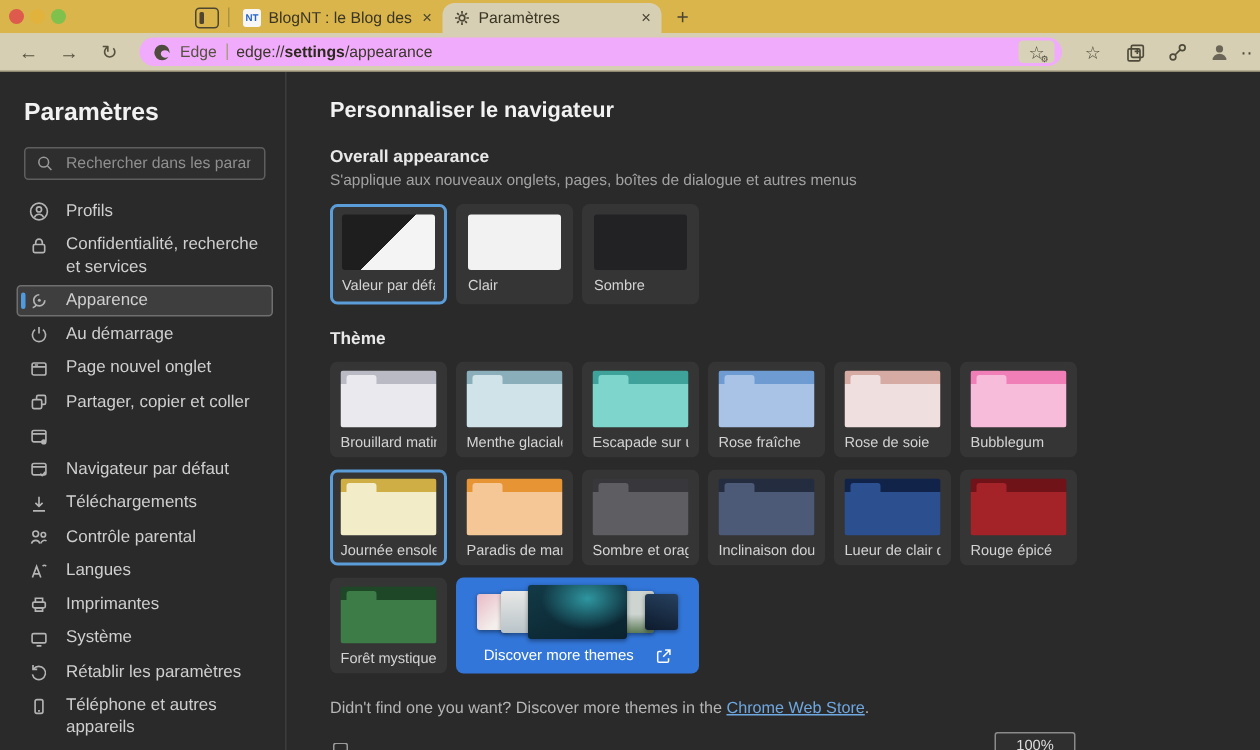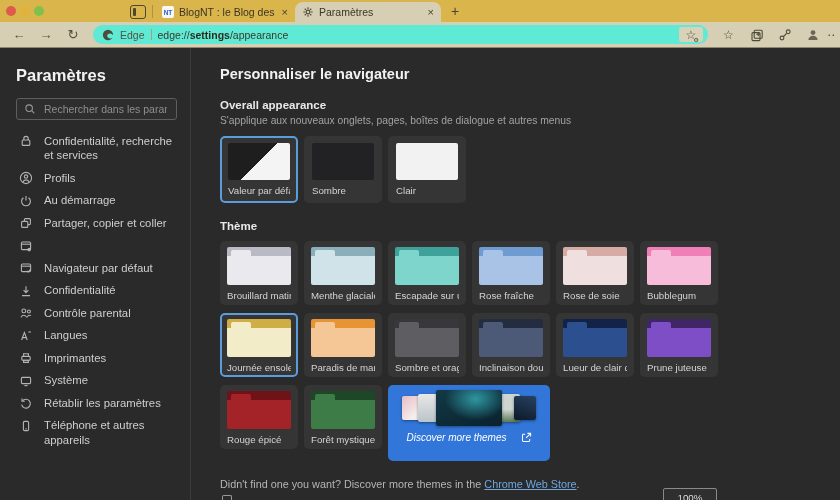--- a/index.html
+++ b/index.html
@@ -63,21 +63,21 @@
   .opt-thumb.dark  { background:#222224; }
   .opt-label, .tlabel { font-size:9.7px; color:#d4d4d4; margin-top:5px; white-space:nowrap; overflow:hidden; }
   .theme-grid { display:grid; grid-template-columns:repeat(6,78px); gap:8px 6px; margin-top:9px; }
   .tcard { height:64px; background:#353535; border:2px solid transparent; border-radius:5px; padding:4px 5px 0; overflow:hidden; }
   .tcard.selected { border-color:#5b9dd9; }
   .tthumb { width:64px; height:38px; border-radius:2px; overflow:hidden; position:relative; }
   .tstrip { height:9px; position:relative; }
   .tnotch { position:absolute; left:4px; top:2.5px; bottom:0; width:20px; border-radius:2px 2px 0 0; }
   .tbody { position:absolute; top:9px; left:0; right:0; bottom:0; }
   .tthumb.flat { display:flex; align-items:center; justify-content:center; }
-  .discover-card { grid-column:span 2; height:76px; border-radius:5px; padding:4px 6px 0; position:relative; overflow:hidden;font-style:italic; }
+  .discover-card { grid-column:span 2; height:64px; border-radius:5px; padding:4px 6px 0; position:relative; overflow:hidden; }
   .fan { display:flex; align-items:center; justify-content:center; height:36px; margin-top:1px; }
   .fan > div { border-radius:2px; box-shadow:0 1px 3px rgba(0,0,0,.4); }
   .fan .f1 { width:22px; height:24px; background:linear-gradient(135deg,#e9bac6,#f4efec 70%); }
   .fan .f2 { width:26px; height:28px; margin-left:-6px; background:linear-gradient(180deg,#e8e8e6,#b9c4c9); }
   .fan .fc { width:66px; height:36px; margin-left:-8px; z-index:2; background:radial-gradient(ellipse at 60% 25%, #2e96a0 0%, rgba(0,0,0,0) 55%), linear-gradient(160deg,#123a46,#0a222e); }
   .fan .f3 { width:26px; height:28px; margin-left:-8px; background:linear-gradient(180deg,#ced5d1 55%,#5c7a55); }
   .fan .f4 { width:22px; height:24px; margin-left:-6px; background:linear-gradient(200deg,#27415f,#0d1a2c); }
   .discover-row { display:flex; align-items:center; justify-content:center; gap:14px; margin-top:6px; }
   .discover-label { font-size:10px; color:#ffffff; }
   .footer-line { font-size:10.8px; color:#b5b5b5; margin-top:17px; }
@@ -109,21 +109,21 @@
     <span class="tab-title">Paramètres</span>
     <span class="tab-close">×</span>
   </div>
   <span class="newtab-btn">+</span>
 </div>
 
 <div class="toolbar" style="background: rgb(214, 207, 180);">
   <span class="nav-btn">←</span>
   <span class="nav-btn">→</span>
   <span class="nav-btn">↻</span>
-  <div class="url-pill" style="background: #5eead4;">
+  <div class="url-pill" style="background: #f0abfc;">
     <svg class="ic" width="12" height="12" viewBox="0 0 14 14">
       <path d="M13 7A6 6 0 1 0 7 13c2.4 0 4.3-1.2 5.1-2.7-1.1.7-2.4.9-3.6.5C6.8 10.3 5.9 9 6.1 7.6c.2-1.4 1.5-2.3 3.2-2.3 1.8 0 3 1 3.5 2z" fill="#4e4a3e"></path>
     </svg>
     <span class="site-label">Edge</span>
     <span class="pill-sep"></span>
     <span class="url-text"><span>edge://</span><b>settings</b><span>/appearance</span></span>
     <span class="pill-fav">
       <span class="star-glyph">☆</span>
       <span class="mini-gear">⚙</span>
     </span>
@@ -162,44 +162,59 @@
       <svg class="ic" width="12" height="12" viewBox="0 0 14 14" fill="none" stroke="#9a9a9a" stroke-width="1.2">
         <circle cx="6" cy="6" r="3.8"></circle>
           <path d="M9 9l3 3"></path>
       </svg>
       <input placeholder="Rechercher dans les paramètres" style="">
     </div>
     <div class="nav">
 
       <div class="nav-item">
         <svg class="sbic" width="14" height="14" viewBox="0 0 14 14" fill="none" stroke="currentColor" stroke-width="1.1">
-          <rect x="3.2" y="6" width="7.6" height="5.4" rx="1"></rect>
-            <path d="M4.8 6V4.6a2.2 2.2 0 0 1 4.4 0V6"></path>
-        </svg>
-        <span class="lbl">Confidentialité, recherche et services</span>
-      </div>
-
-      <div class="nav-item">
-        <svg class="sbic" width="14" height="14" viewBox="0 0 14 14" fill="none" stroke="currentColor" stroke-width="1.1">
           <circle cx="7" cy="7" r="5.6"></circle>
             <circle cx="7" cy="5.6" r="1.7"></circle>
             <path d="M3.9 11a3.3 3.3 0 0 1 6.2 0"></path>
         </svg>
         <span class="lbl">Profils</span>
       </div>
 
+      <div class="nav-item">
+        <svg class="sbic" width="14" height="14" viewBox="0 0 14 14" fill="none" stroke="currentColor" stroke-width="1.1">
+          <rect x="3.2" y="6" width="7.6" height="5.4" rx="1"></rect>
+            <path d="M4.8 6V4.6a2.2 2.2 0 0 1 4.4 0V6"></path>
+        </svg>
+        <span class="lbl">Confidentialité, recherche et services</span>
+      </div>
+
+      <div class="nav-item selected">
+        <svg class="sbic" width="14" height="14" viewBox="0 0 14 14" fill="none" stroke="currentColor" stroke-width="1.1">
+          <path d="M10.9 6.2a3.7 3.7 0 1 1-3.7-3.7"></path>
+            <path d="M2.8 11.2c1-.3 1.9-1 2.6-2"></path>
+            <circle cx="7.2" cy="6.2" r="1" fill="currentColor" stroke="none"></circle>
+        </svg>
+        <span class="lbl">Apparence</span>
+      </div>
 
       <div class="nav-item">
         <svg class="sbic" width="14" height="14" viewBox="0 0 14 14" fill="none" stroke="currentColor" stroke-width="1.1">
           <path d="M7 2v4.4"></path>
             <path d="M4.4 3.8a4.4 4.4 0 1 0 5.2 0"></path>
         </svg>
         <span class="lbl">Au démarrage</span>
       </div>
 
+      <div class="nav-item">
+        <svg class="sbic" width="14" height="14" viewBox="0 0 14 14" fill="none" stroke="currentColor" stroke-width="1.1">
+          <rect x="2.4" y="3" width="9.2" height="8" rx="1.2"></rect>
+            <path d="M2.4 5.6h9.2M4.2 4.3h2.2"></path>
+        </svg>
+        <span class="lbl">Page nouvel onglet</span>
+      </div>
 
       <div class="nav-item">
         <svg class="sbic" width="14" height="14" viewBox="0 0 14 14" fill="none" stroke="currentColor" stroke-width="1.1">
           <rect x="2.6" y="5.4" width="6.2" height="6" rx="1"></rect>
             <path d="M5.4 5.4V3.6a1 1 0 0 1 1-1h4a1 1 0 0 1 1 1v4a1 1 0 0 1-1 1H8.9"></path>
         </svg>
         <span class="lbl">Partager, copier et coller</span>
       </div>
 
       <div class="nav-item">
@@ -216,21 +231,21 @@
             <path d="M2.4 5.2h9.2"></path>
             <path d="M7.9 9.8l1.2 1.2 2.2-2.4"></path>
         </svg>
         <span class="lbl">Navigateur par défaut</span>
       </div>
 
       <div class="nav-item">
         <svg class="sbic" width="14" height="14" viewBox="0 0 14 14" fill="none" stroke="currentColor" stroke-width="1.1">
           <path d="M7 2.2v6.2M4.6 6.2L7 8.6l2.4-2.4M3 11.6h8"></path>
         </svg>
-        <span class="lbl">Confidentialité</span>
+        <span class="lbl">Téléchargements</span>
       </div>
 
       <div class="nav-item">
         <svg class="sbic" width="14" height="14" viewBox="0 0 14 14" fill="none" stroke="currentColor" stroke-width="1.1">
           <circle cx="4.8" cy="4.9" r="1.9"></circle>
             <circle cx="9.9" cy="5.5" r="1.5"></circle>
             <path d="M2 11.4a2.9 2.9 0 0 1 5.6 0"></path>
             <path d="M8.3 11.3a2.4 2.4 0 0 1 3.7-1.7"></path>
         </svg>
         <span class="lbl">Contrôle parental</span>
@@ -287,27 +302,27 @@
 
     <div class="sec-head">Overall appearance</div>
     <div class="sec-sub">S'applique aux nouveaux onglets, pages, boîtes de dialogue et autres menus</div>
 
     <div class="opt-row">
       <div class="opt-card selected">
         <div class="opt-thumb split"></div>
         <div class="opt-label">Valeur par défaut...</div>
       </div>
       <div class="opt-card">
+        <div class="opt-thumb light"></div>
+        <div class="opt-label">Clair</div>
+      </div>
+      <div class="opt-card">
         <div class="opt-thumb dark"></div>
         <div class="opt-label">Sombre</div>
       </div>
-      <div class="opt-card">
-        <div class="opt-thumb light"></div>
-        <div class="opt-label">Clair</div>
-      </div>
     </div>
 
     <div class="sec-head">Thème</div>
 
     <div class="theme-grid">
 
 
       <div class="tcard">
         <div class="tthumb">
             <div class="tstrip" style="background: rgb(185, 186, 196);">
@@ -411,29 +426,20 @@
       <div class="tcard">
         <div class="tthumb">
             <div class="tstrip" style="background: rgb(18, 35, 74);">
               <div class="tnotch" style="background: rgb(44, 79, 143);"></div>
             </div>
             <div class="tbody" style="background: rgb(44, 79, 143);"></div>
           </div>
         <div class="tlabel">Lueur de clair de ...</div>
       </div>
 
-      <div class="tcard">
-        <div class="tthumb">
-            <div class="tstrip" style="background: rgb(64, 37, 103);">
-              <div class="tnotch" style="background: rgb(125, 78, 197);"></div>
-            </div>
-            <div class="tbody" style="background: rgb(125, 78, 197);"></div>
-          </div>
-        <div class="tlabel">Prune juteuse</div>
-      </div>
 
       <div class="tcard">
         <div class="tthumb">
             <div class="tstrip" style="background: rgb(111, 19, 25);">
               <div class="tnotch" style="background: rgb(164, 35, 41);"></div>
             </div>
             <div class="tbody" style="background: rgb(164, 35, 41);"></div>
           </div>
         <div class="tlabel">Rouge épicé</div>
       </div>

